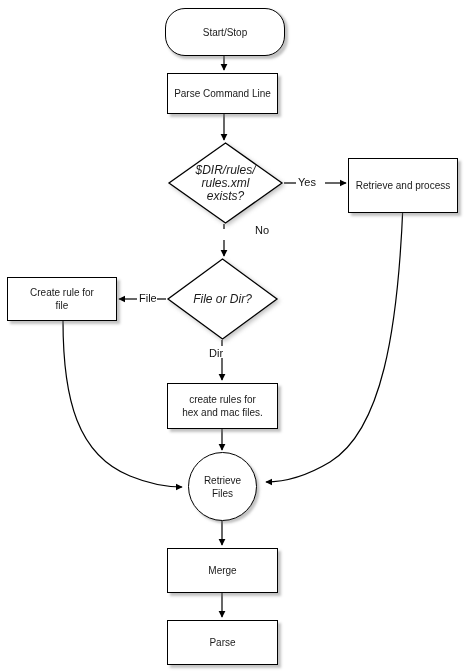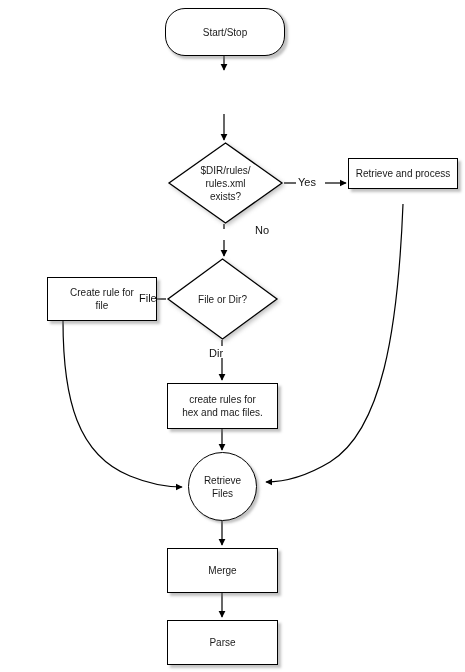--- a/index.html
+++ b/index.html
@@ -67,24 +67,25 @@
   .diamond-label {
     position: absolute;
     left: 0;
     top: 0;
     width: 100%;
     height: 100%;
     display: flex;
     align-items: center;
     justify-content: center;
     text-align: center;
-    font-size: 10px;
+    font-size: 12px;
     line-height: 13px;
     color: #1a1a1a;
     pointer-events: none;
+    font-style: italic;
   }
   .edge-label {
     position: absolute;
     font-size: 11px;
     line-height: 12px;
     color: #111111;
     background: transparent;
     z-index: 3;
     white-space: nowrap;
   }
@@ -130,56 +131,59 @@
 
     <line x1="222" y1="521" x2="222" y2="545" stroke="#000000" stroke-width="1.2" marker-end="url(#arrow)"></line>
 
     <line x1="222" y1="593" x2="222" y2="617" stroke="#000000" stroke-width="1.2" marker-end="url(#arrow)"></line>
   </svg>
 
   <div class="node terminator" style="left:165px; top:8px; width:120px; height:48px;">
     <span>Start/Stop</span>
   </div>
 
+  <div class="node box" style="left:167px; top:73px; width:111px; height:41px;">
+    <span>Parse Command Line</span>
+  </div>
 
   <div class="diamond-wrap" style="left:168px; top:142px; width:115px; height:82px;">
     <svg width="115" height="82" viewBox="0 0 115 82" xmlns="http://www.w3.org/2000/svg">
       <polygon points="57.5,1 114,41 57.5,81 1,41" fill="#ffffff" stroke="#000000" stroke-width="1.3" style="filter: drop-shadow(2.5px 2.5px 2px rgba(120,120,120,0.45));"></polygon>
     </svg>
     <div class="diamond-label">
       <div>
         <span class="nl">$DIR/rules/</span>
         <span class="nl">rules.xml</span>
         <span class="nl">exists?</span>
       </div>
     </div>
   </div>
 
   <div class="edge-label" style="left:298px; top:176px;">Yes</div>
 
   <div class="edge-label" style="left:211px; top:224px;padding-left:44px;">No</div>
 
-  <div class="node box" style="left:348px; top:158px; width:110px; height:31px;">
+  <div class="node box" style="left:348px; top:158px; width:110px; height:55px;">
     <span>Retrieve and process</span>
   </div>
 
   <div class="diamond-wrap" style="left:167px; top:258px; width:111px; height:82px;">
     <svg width="111" height="82" viewBox="0 0 111 82" xmlns="http://www.w3.org/2000/svg">
       <polygon points="55.5,1 110,41 55.5,81 1,41" fill="#ffffff" stroke="#000000" stroke-width="1.3" style="filter: drop-shadow(2.5px 2.5px 2px rgba(120,120,120,0.45));"></polygon>
     </svg>
     <div class="diamond-label">
       <span>File or Dir?</span>
     </div>
   </div>
 
   <div class="edge-label" style="left:139px; top:292px;">File</div>
 
   <div class="edge-label" style="left:209px; top:347px;">Dir</div>
 
-  <div class="node box" style="left:7px; top:277px; width:110px; height:44px;margin-left:40px;">
+  <div class="node box" style="left:7px; top:277px; width:110px; height:44px;">
     <div>
       <span class="nl">Create rule for</span>
       <span class="nl">file</span>
     </div>
   </div>
 
   <div class="node circle" style="left:188px; top:452px; width:69px; height:69px;">
     <div>
       <span class="nl">Retrieve</span>
       <span class="nl">Files</span>

